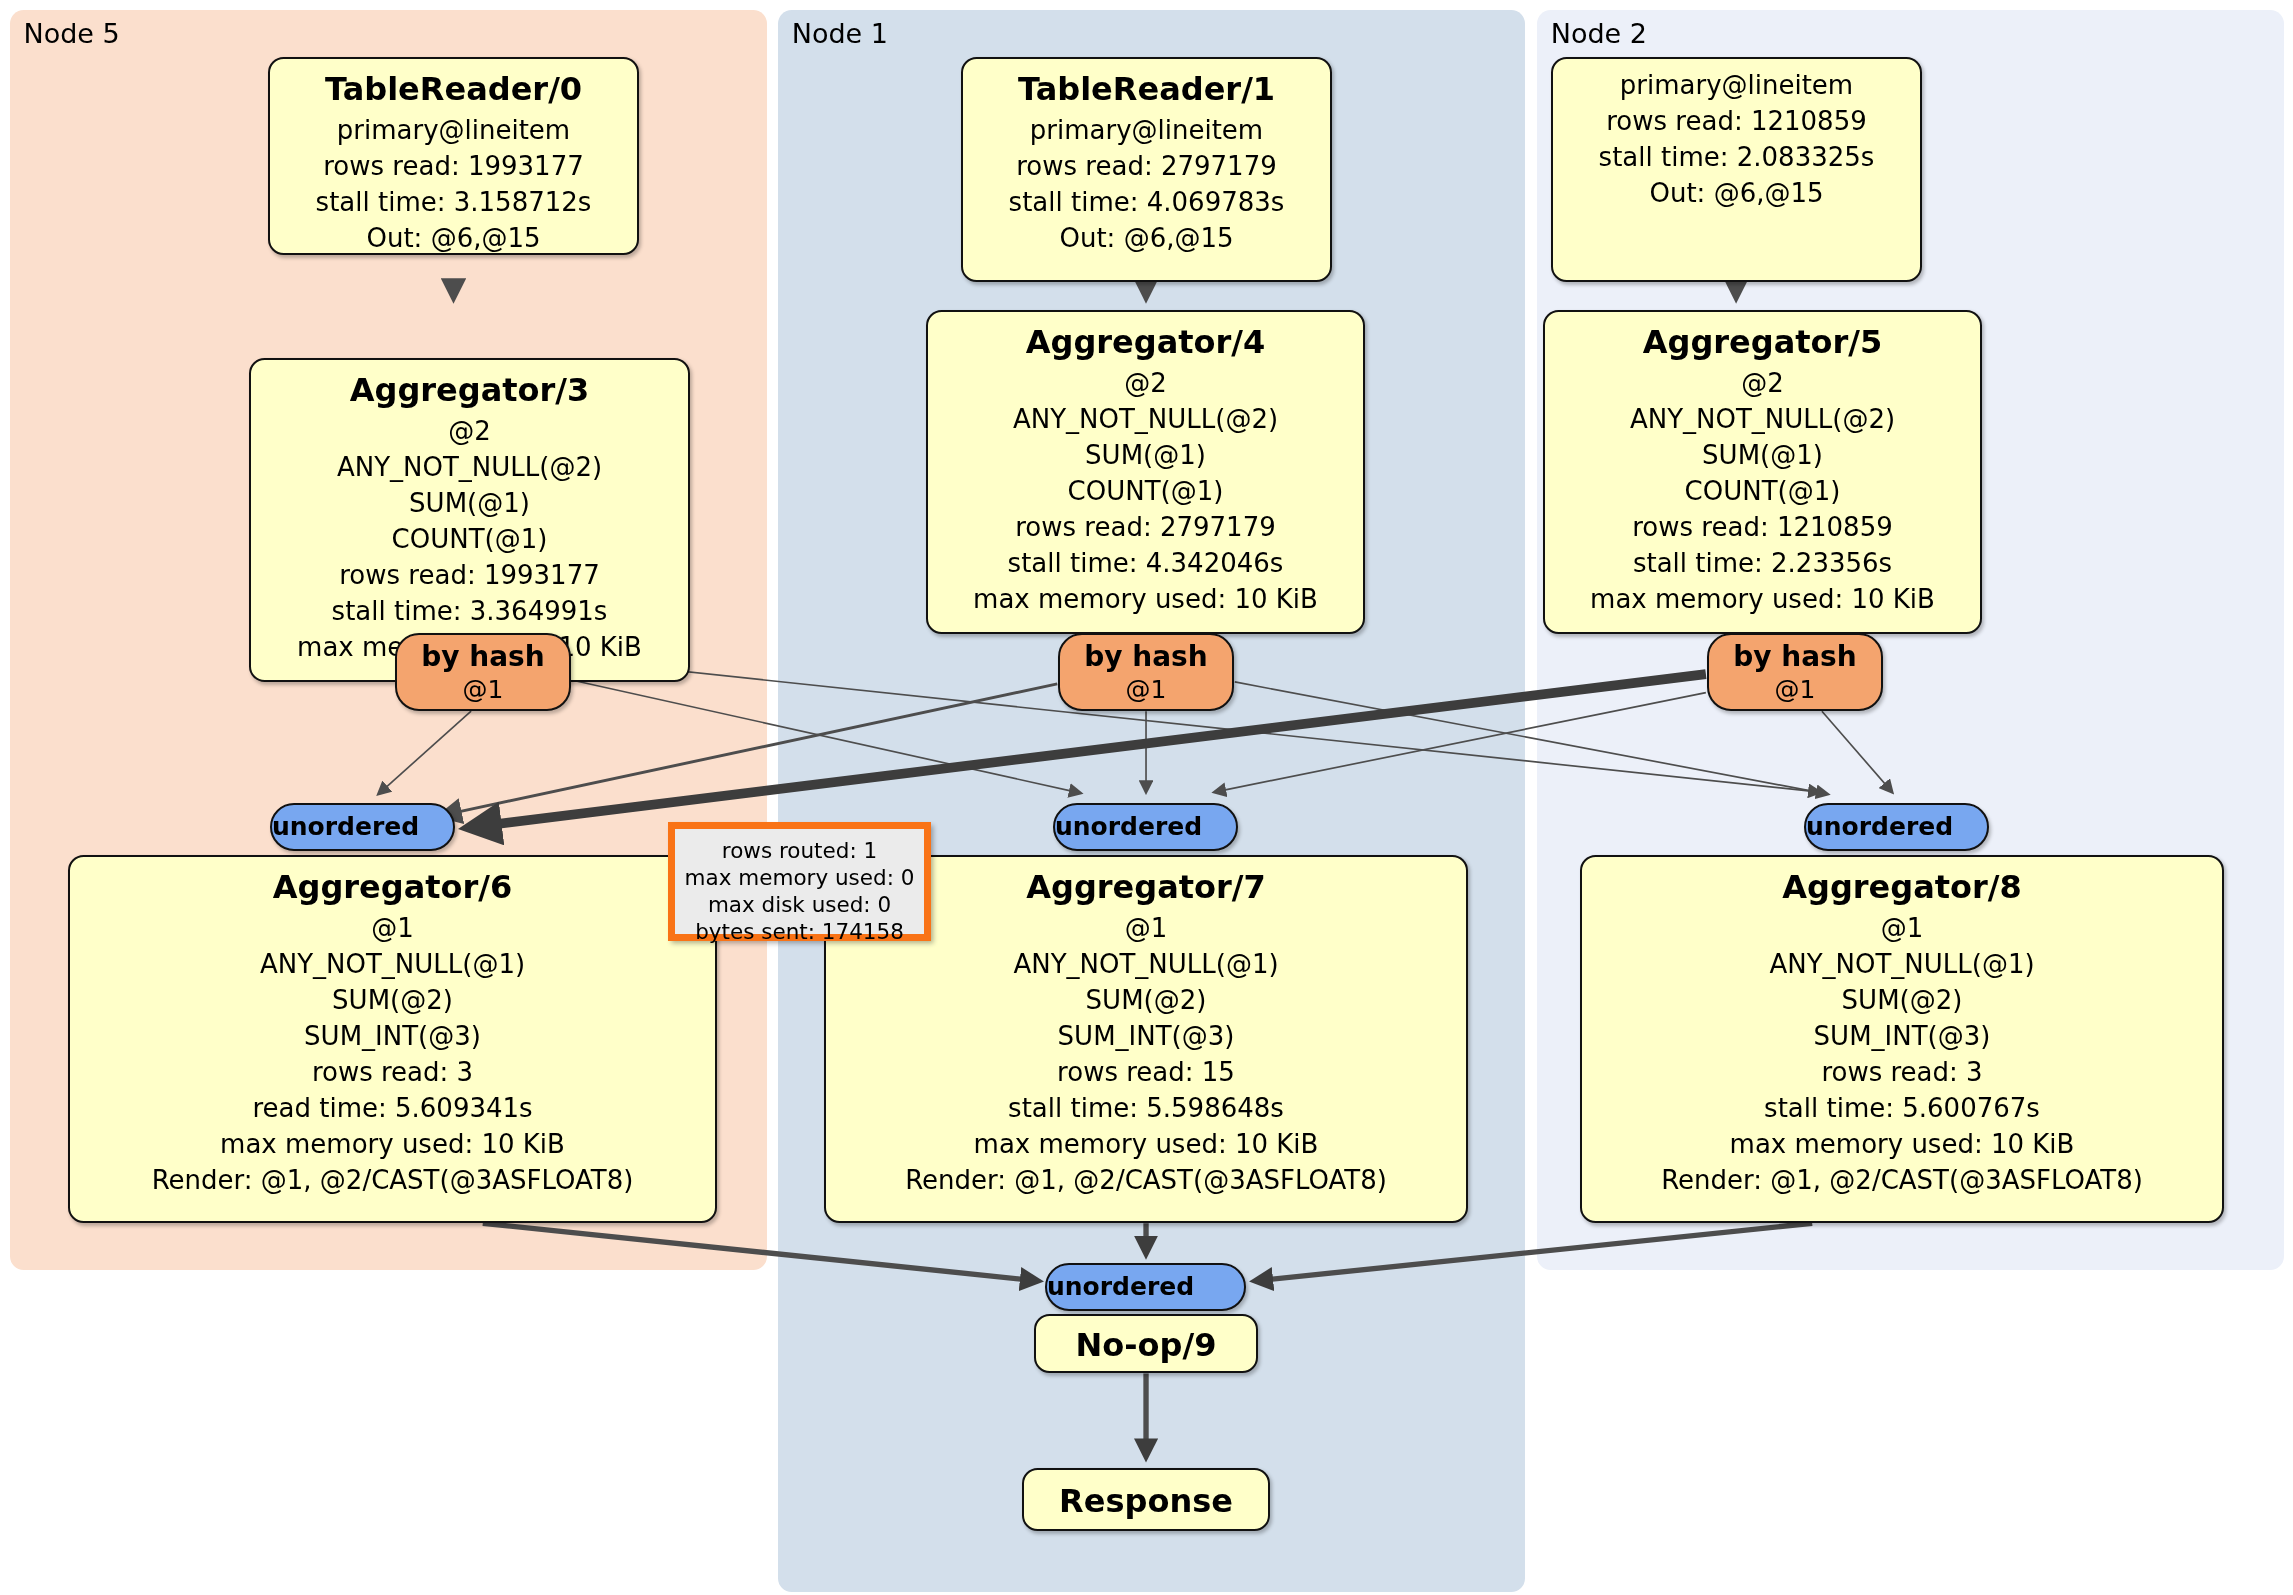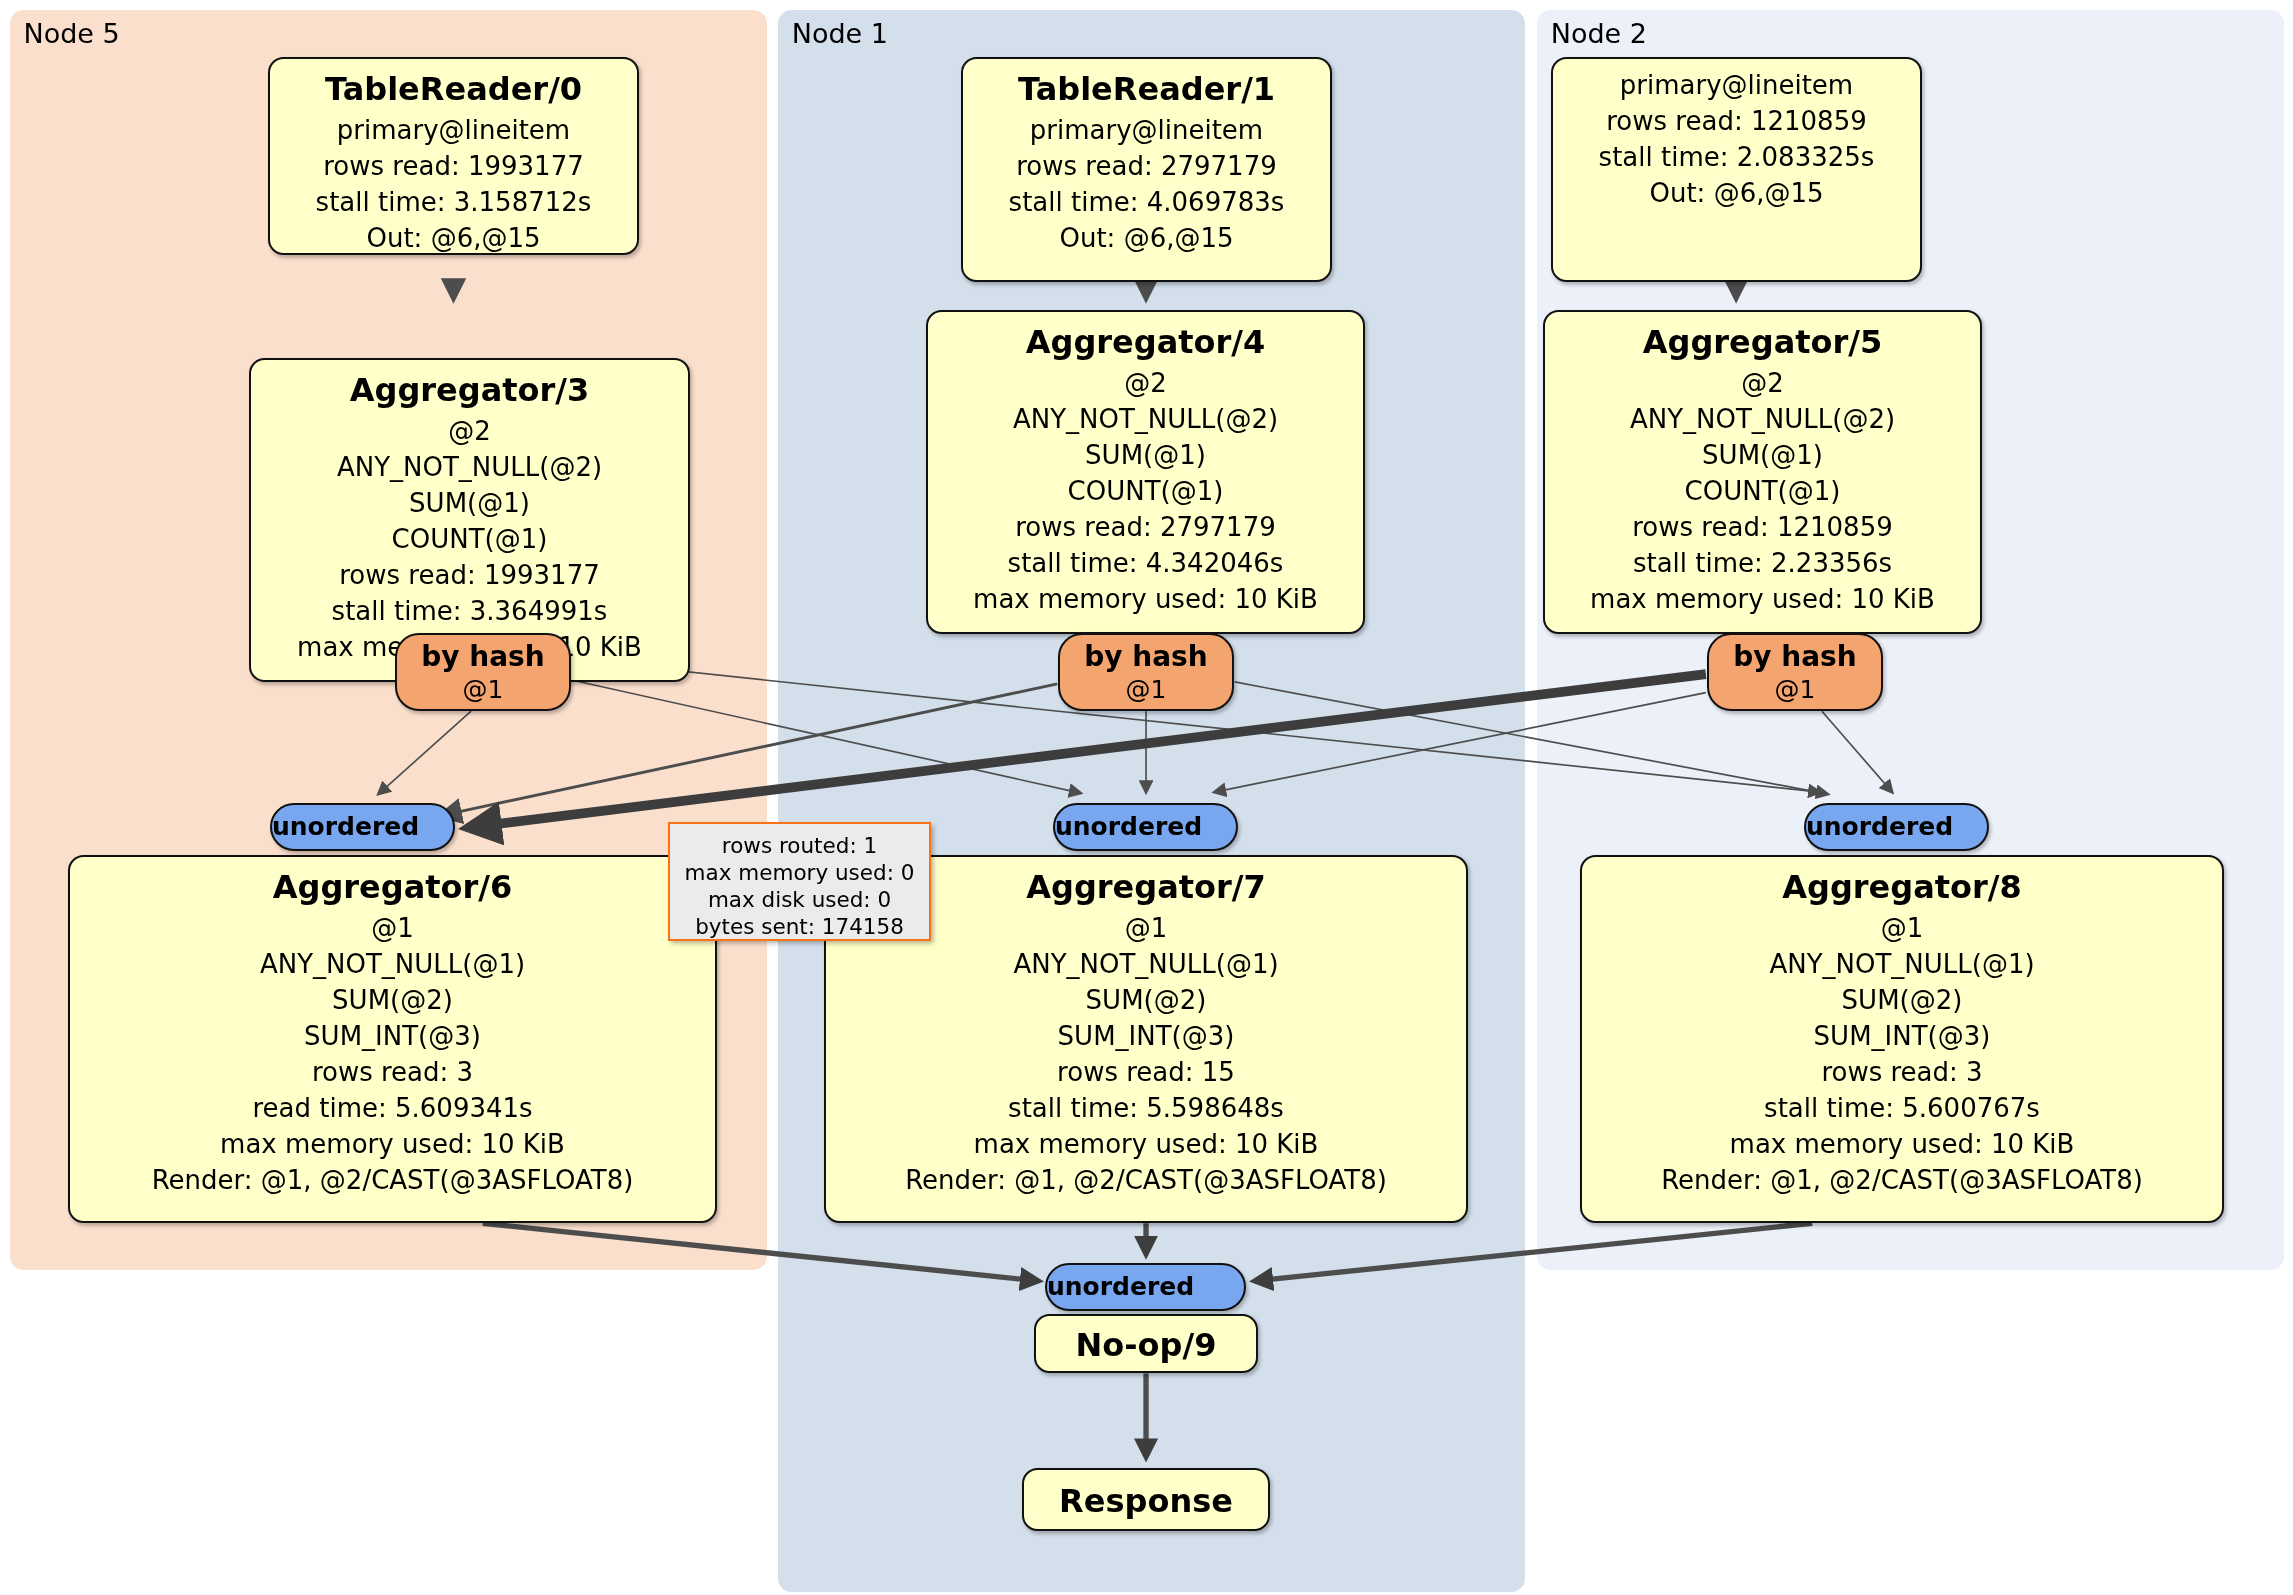--- a/index.html
+++ b/index.html
@@ -33,21 +33,21 @@
   .oval{
     position:absolute;background:#78a7f0;border:2.9px solid #111;border-radius:29px;
     box-shadow:2px 2.9px 3.9px rgba(0,0,0,0.25);text-align:left;box-sizing:border-box;
     font-weight:bold;font-size:25px;
   }
 
   .title-only{display:flex;align-items:center;justify-content:center;padding-top:4px;}
   .title-only .title{line-height:35px;}
 
   .tooltip{
-    position:absolute;background:#ebebeb;border:2px solid #f97316;
+    position:absolute;background:#ebebeb;border:7px solid #f97316;
     box-shadow:2.9px 2.9px 4.9px rgba(0,0,0,0.3);
     text-align:center;font-size:21.5px;line-height:27px;padding:7.8px 5.9px;box-sizing:border-box;
   }
 </style>
 </head>
 <body>
 
 <div id="canvas">
 
   <div class="region" id="region-node3">

